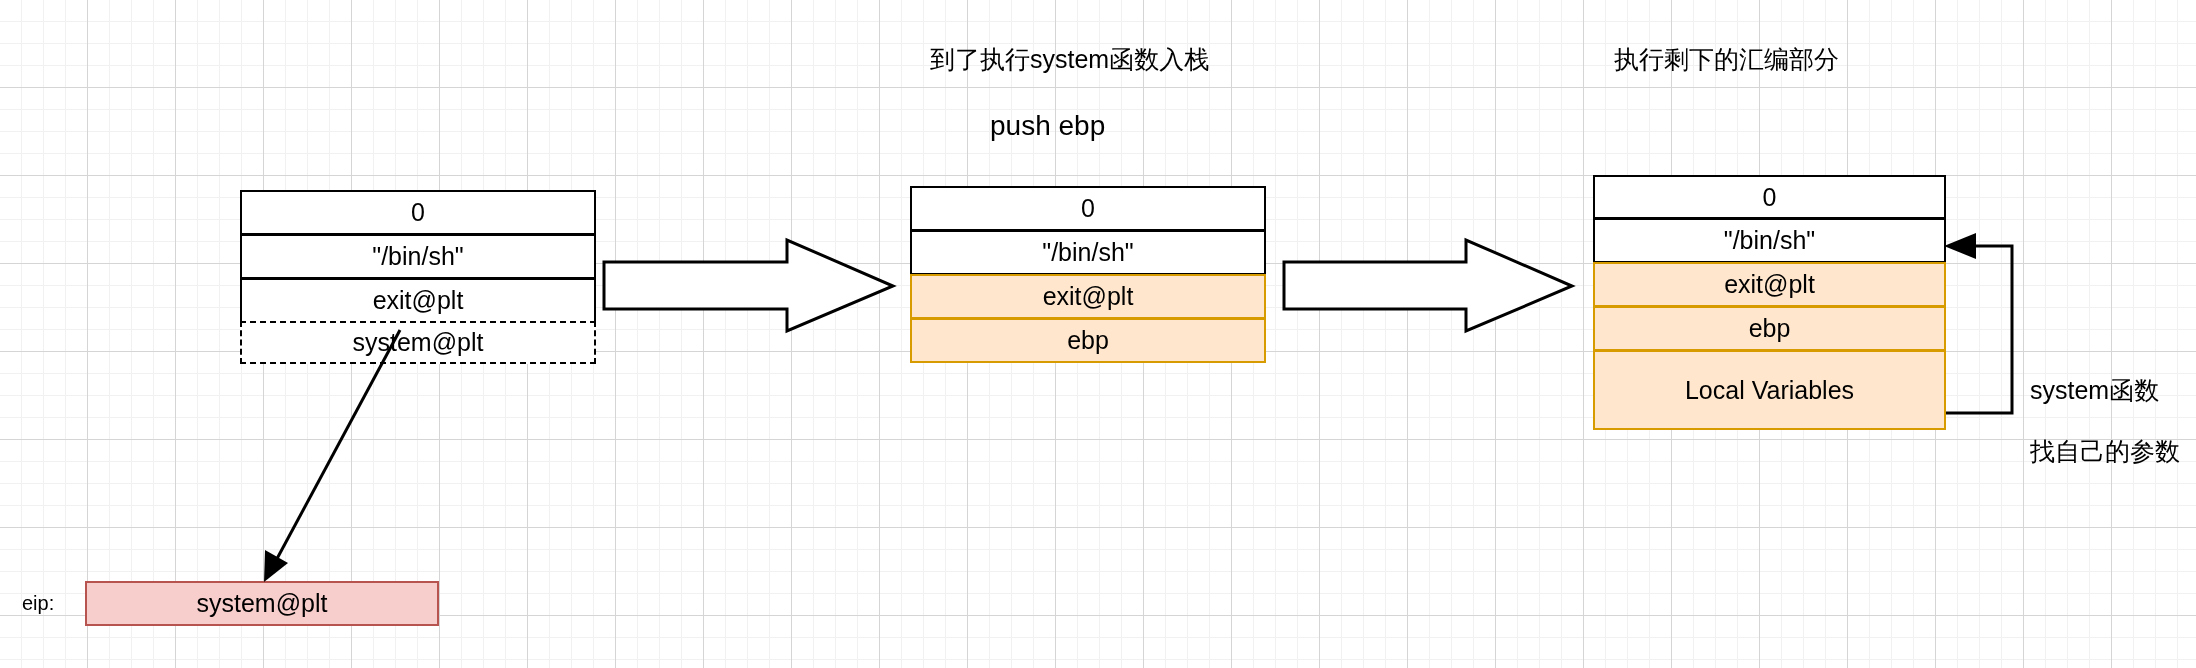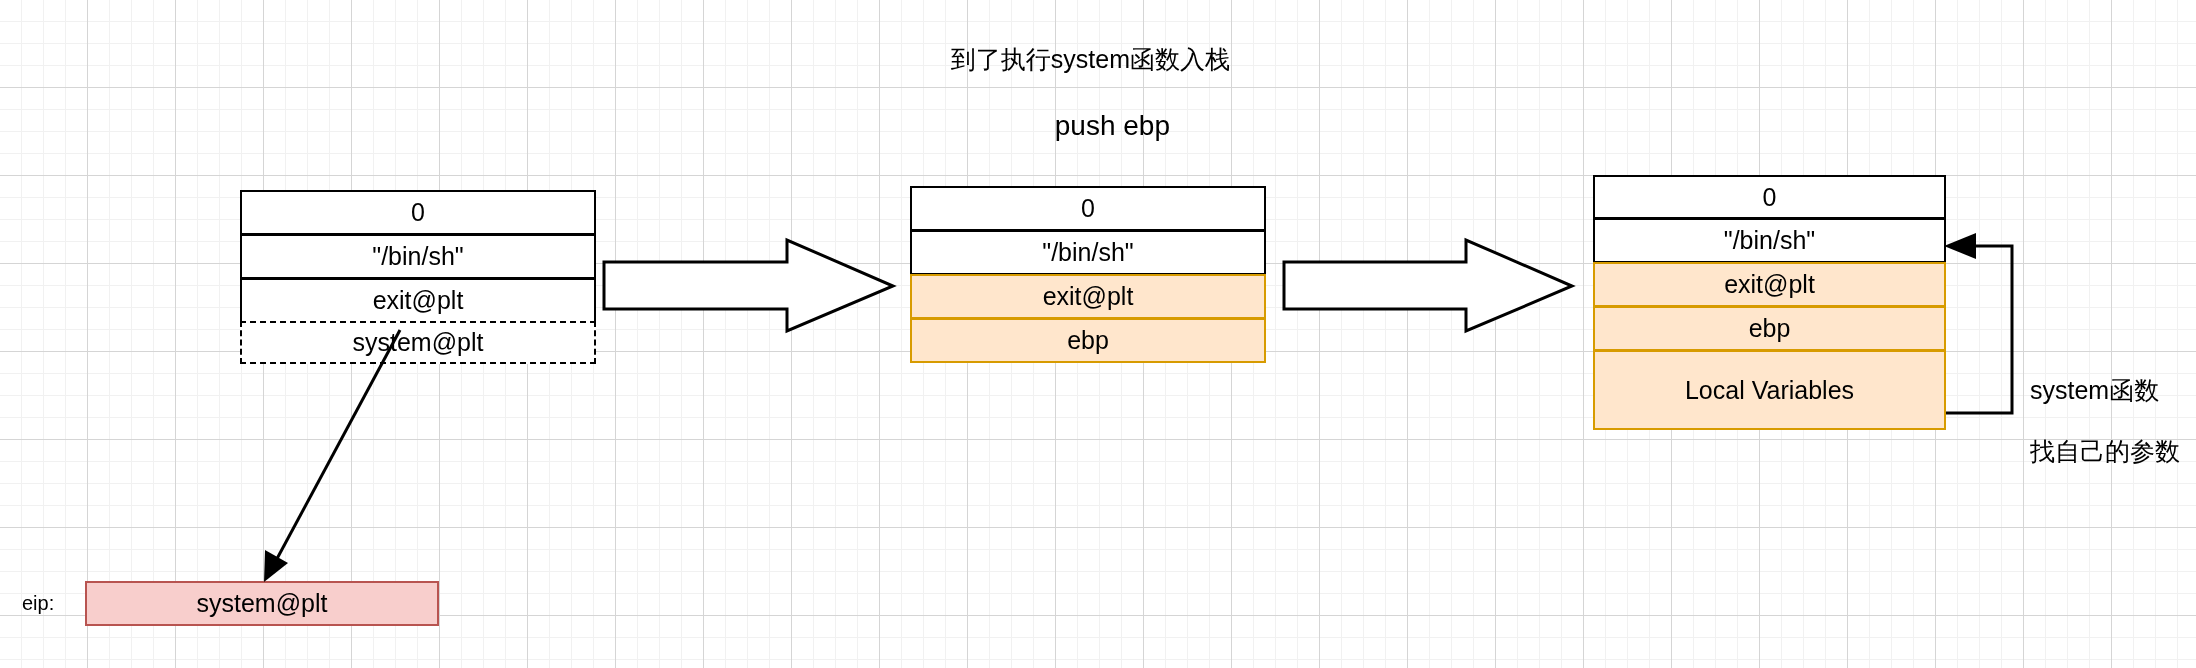--- a/index.html
+++ b/index.html
@@ -25,21 +25,21 @@
     background-position: -1px -1px, -1px -1px, -1px -1px, -1px -1px;
   }
 
   
   .caption {
     position: absolute;
     font-size: 25px;
     color: #000000;
     white-space: nowrap;
     line-height: 1.25;
-    text-align: right;
+    text-align: left;
   }
   .caption.sub { font-size: 28px; }
 
   
   .cell {
     position: absolute;
     box-sizing: border-box;
     display: flex;
     align-items: center;
     justify-content: center;
@@ -90,20 +90,21 @@
   }
 </style>
 </head>
 <body>
 
 <div id="canvas">
 
   <div class="caption" style="left:930px; top:44px; width:300px;">到了执行system函数入栈</div>
   <div class="caption sub" style="left:990px; top:108px; width:180px;">push ebp</div>
 
+  <div class="caption" style="left:1614px; top:44px; width:310px;">执行剩下的汇编部分</div>
 
   <div class="cell plain" style="left:240px; top:190px; width:356px; height:45px;">0</div>
   <div class="cell plain" style="left:240px; top:234px; width:356px; height:45px;">"/bin/sh"</div>
   <div class="cell plain" style="left:240px; top:278px; width:356px; height:45px;">exit@plt</div>
   <div class="cell dashed" style="left:240px; top:321px; width:356px; height:43px;">system@plt</div>
 
   <div class="cell plain" style="left:910px; top:186px; width:356px; height:45px;">0</div>
   <div class="cell plain" style="left:910px; top:230px; width:356px; height:45px;">"/bin/sh"</div>
   <div class="cell orange" style="left:910px; top:274px; width:356px; height:45px;">exit@plt</div>
   <div class="cell orange" style="left:910px; top:318px; width:356px; height:45px;">ebp</div>

